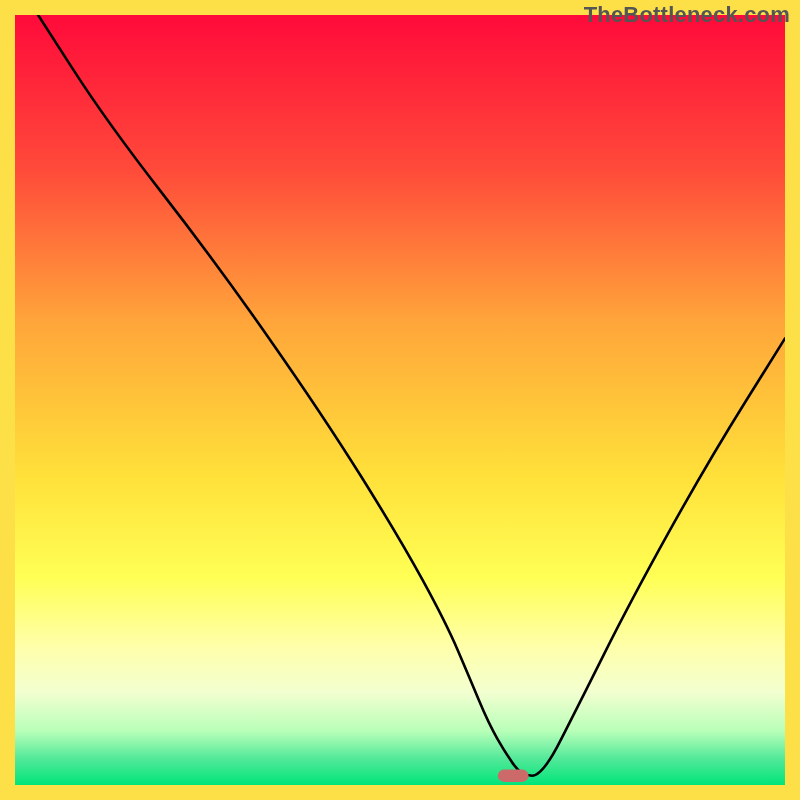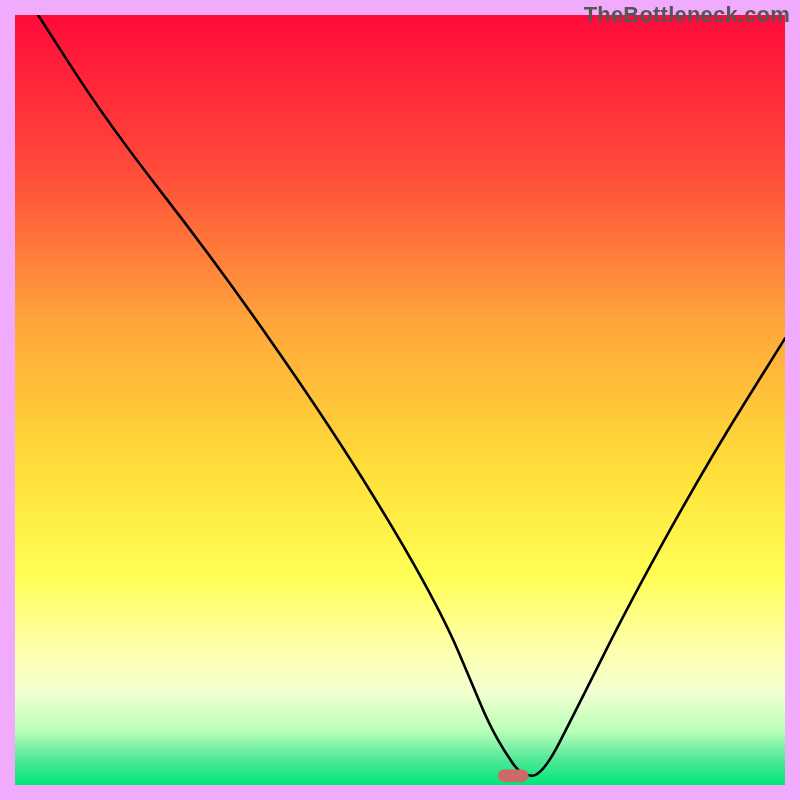--- a/index.html
+++ b/index.html
@@ -8,21 +8,21 @@
     width: 800px;
     height: 800px;
     background: #000;
     overflow: hidden;
     font-family: Arial, Helvetica, sans-serif;
   }
   .frame {
     position: relative;
     width: 800px;
     height: 800px;
-    background: #f0abfc;
+    background: #fde047;
   }
   .watermark {
     position: absolute;
     top: 2px;
     right: 10px;
     color: #555555;
     font-size: 22px;
     font-weight: 600;
     letter-spacing: 0.2px;
     z-index: 20;

